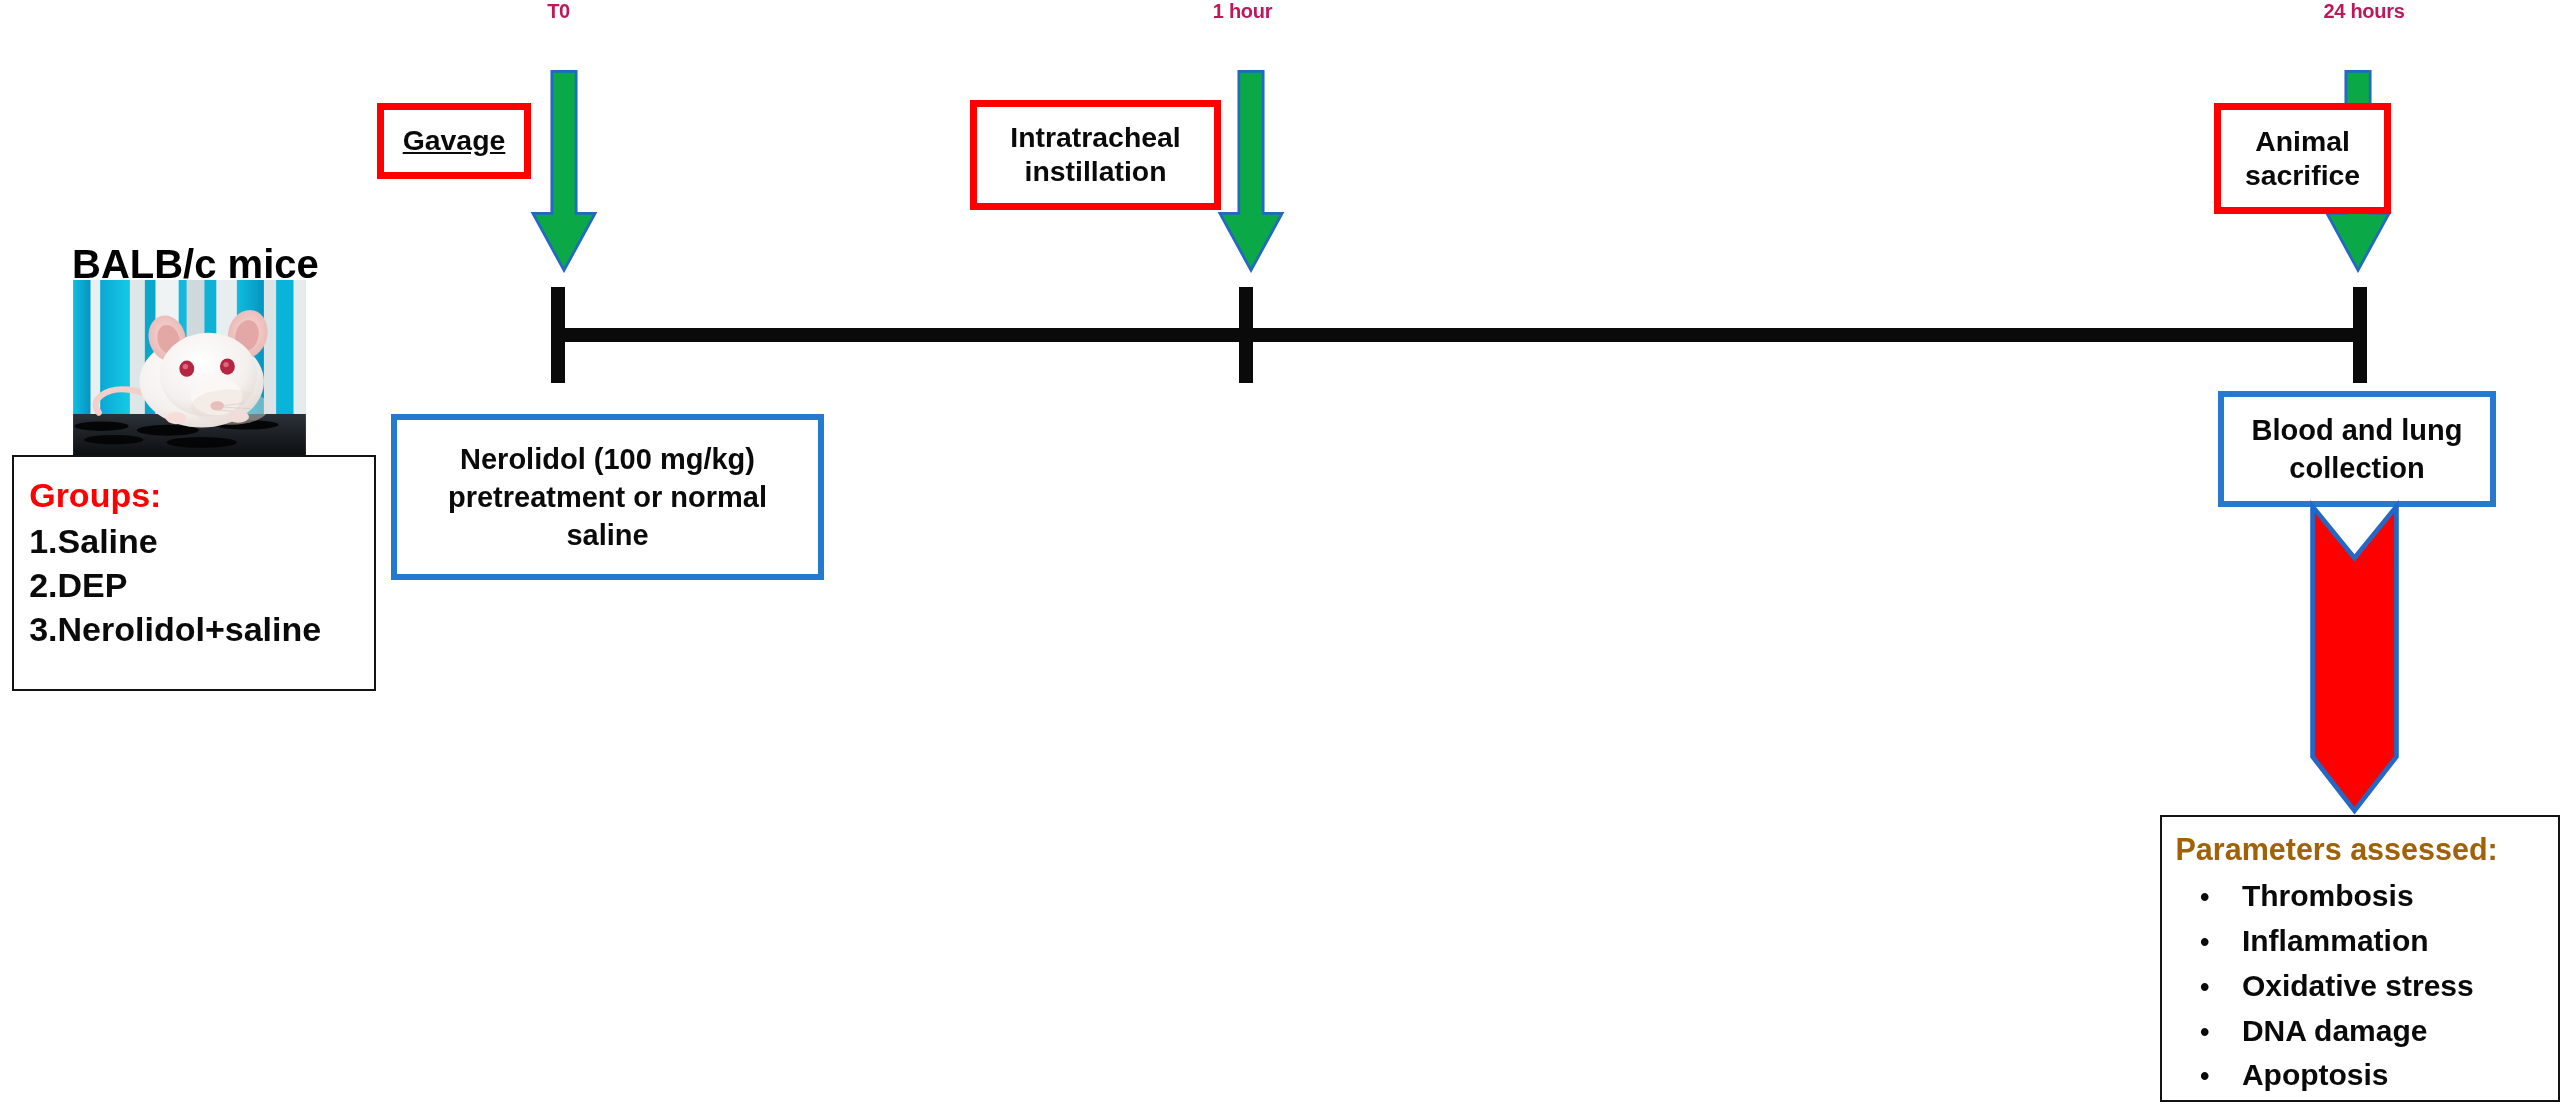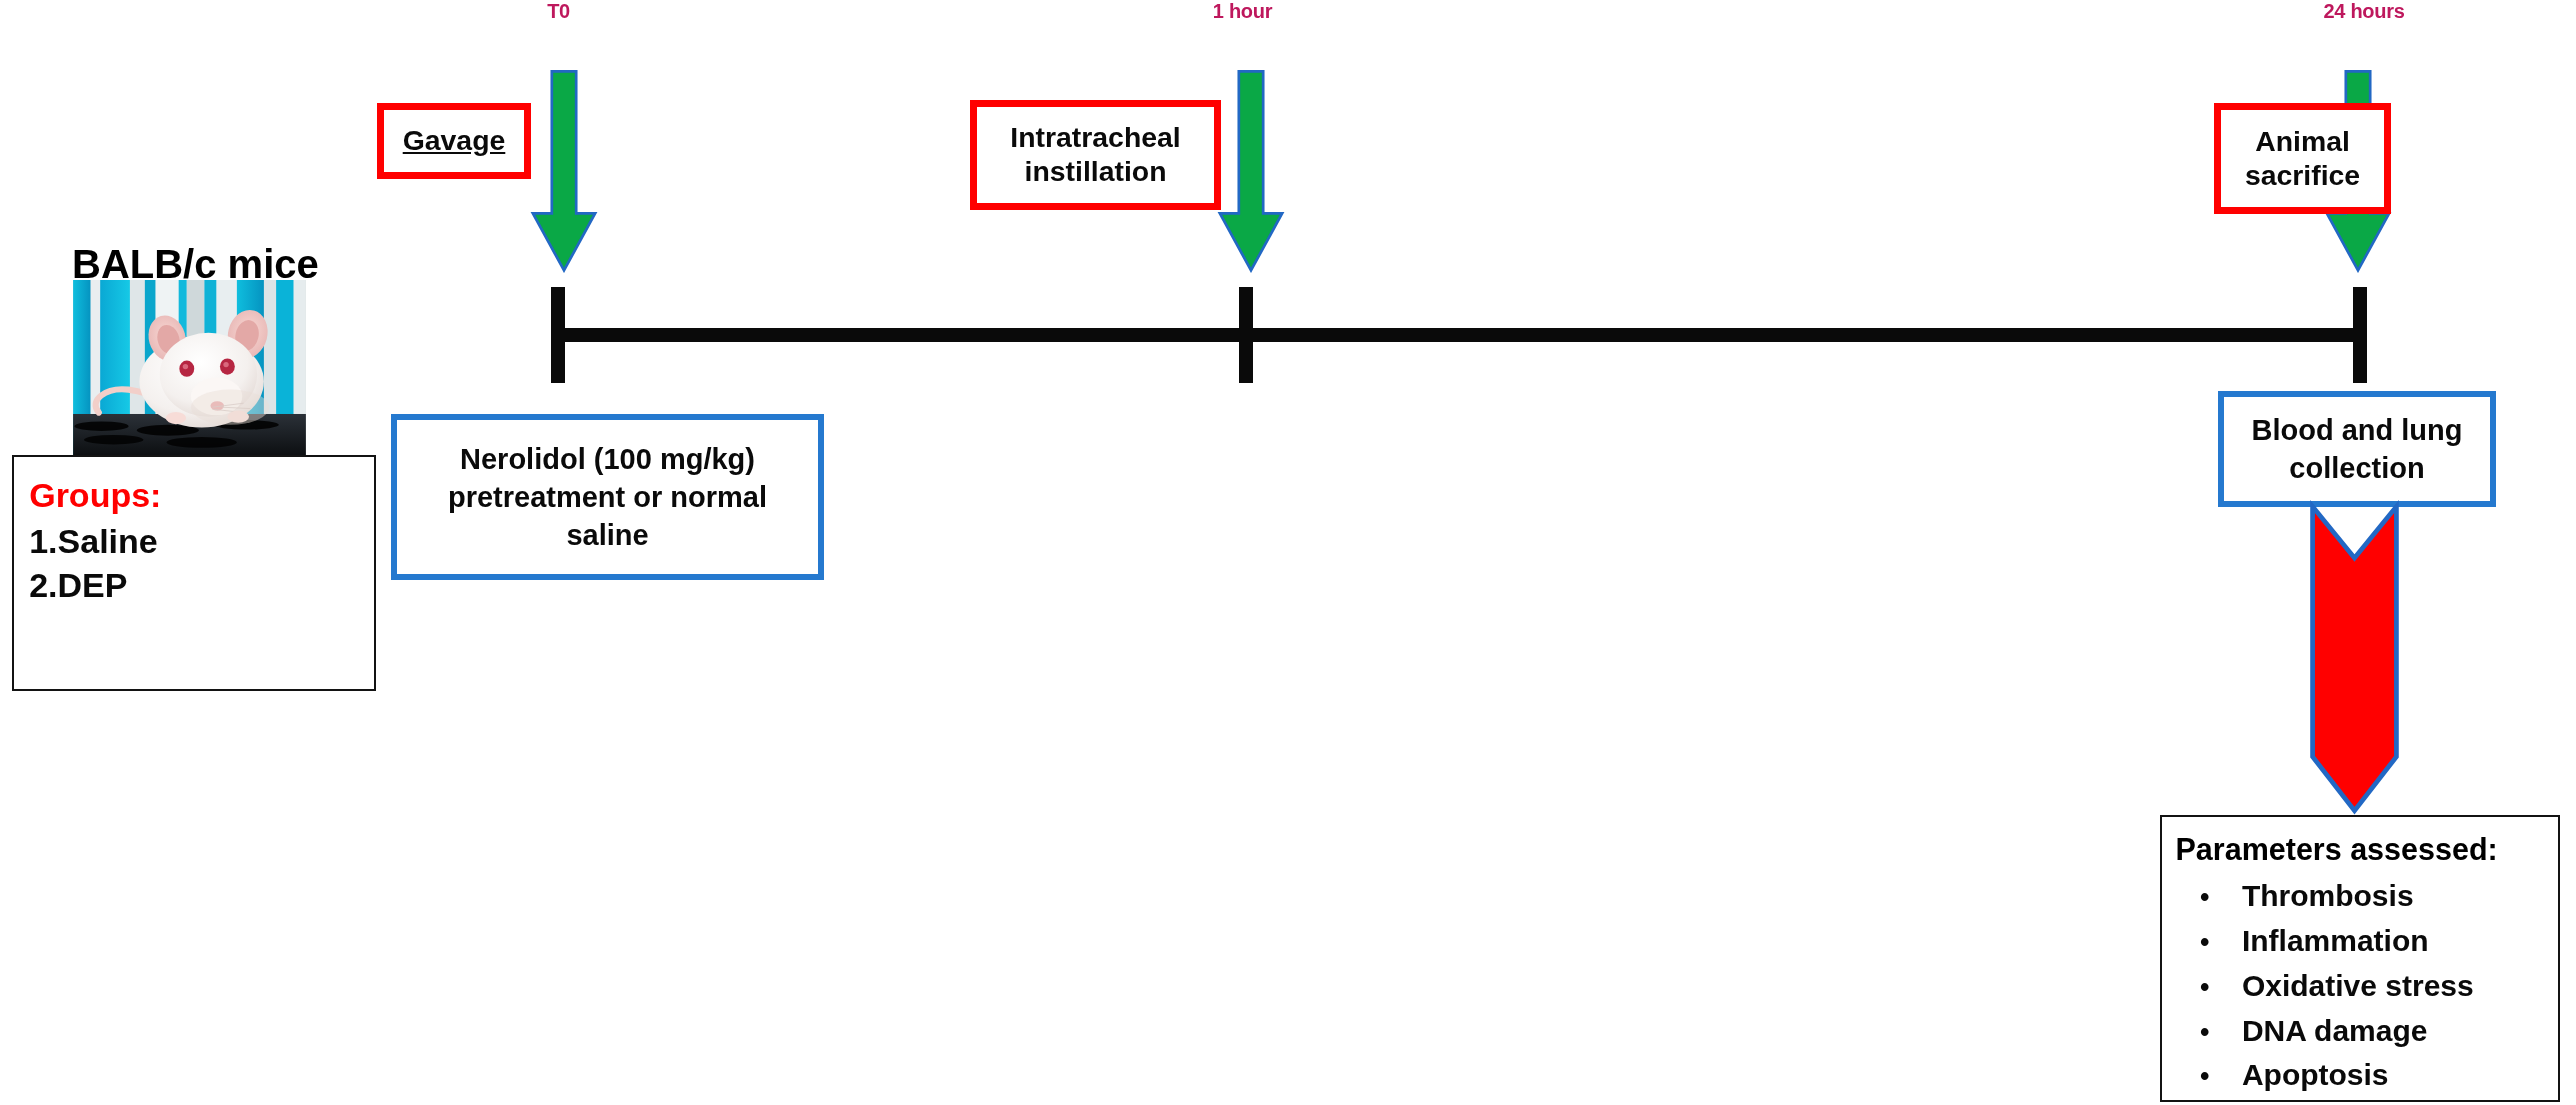--- a/index.html
+++ b/index.html
@@ -109,21 +109,21 @@
     white-space: nowrap;
   }
 
   
   .params-box {
     border: 2.7px solid #131313;
     background: #ffffff;
     padding: 13.5px 9.5px 13.5px 13.5px;
   }
   .params-title {
-    color: #000000;
+    color: #a16207;
     font-size: 30.5px;
     font-weight: 700;
     line-height: 1.2;
     margin-bottom: 6.8px;
   }
   .params-list {
     list-style: none;
     margin: 0;
     padding: 0 0 0 24.4px;
   }
@@ -289,20 +289,21 @@
       <ellipse cx="244" cy="202" rx="16" ry="9" fill="#f7dcd7"></ellipse>
 
       <ellipse cx="232" cy="188" rx="58" ry="26" fill="#e8ddd8" opacity="0.45"></ellipse>
     </svg>
   </div>
 
   <div class="abs groups-box" style="left:12.2px; top:455px; width:364px; height:236px;">
     <div class="groups-title">Groups:</div>
     <div class="groups-item">1.Saline</div>
     <div class="groups-item">2.DEP</div>
+    <div class="groups-item">3.Nerolidol+saline</div>
   </div>
 
   <div class="abs params-box" style="left:2160px; top:815px; width:400px; height:287px;">
     <div class="params-title">Parameters assessed:</div>
     <ul class="params-list">
       <li class="params-item">
         <span class="params-bullet">•</span>
         <span>Thrombosis</span>
       </li>
       <li class="params-item">

